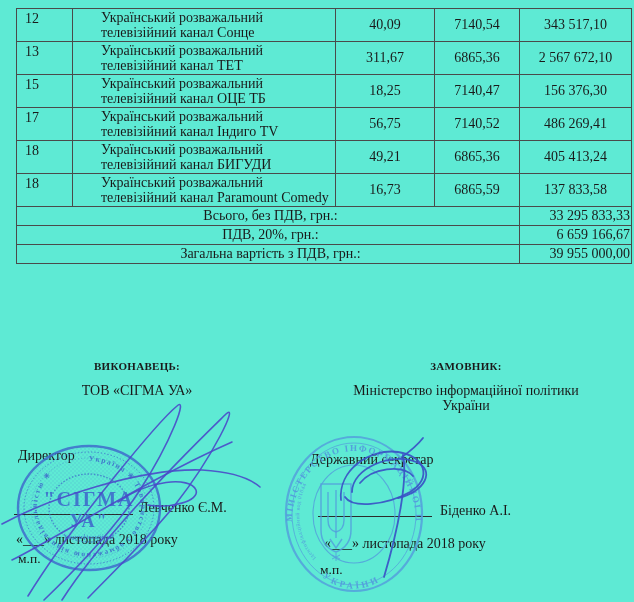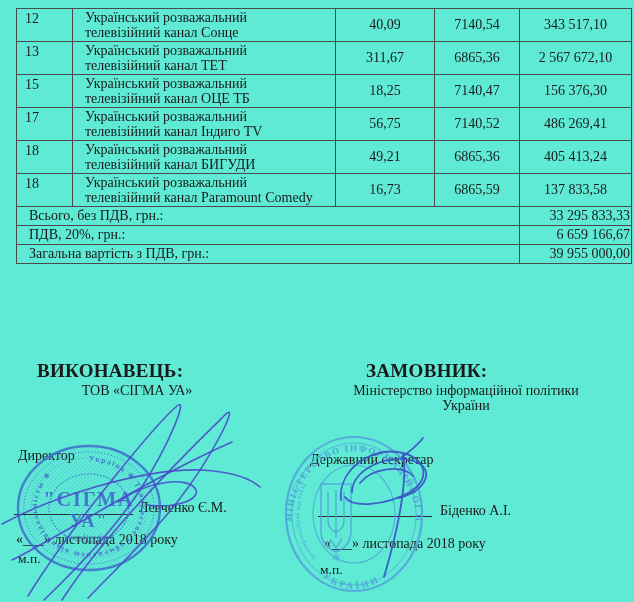--- a/index.html
+++ b/index.html
@@ -11,29 +11,29 @@
   table.doc{
     position:absolute;left:16px;top:8px;width:615px;
     border-collapse:collapse;table-layout:fixed;
   }
   table.doc td{
     border:1px solid #4a4a4a;font-size:14px;color:#1a1a1a;
     overflow:hidden;white-space:nowrap;
   }
   tr.data-row{height:32px;}
   td.c-num{vertical-align:top;padding:2px 0 0 8px;}
-  td.c-desc{vertical-align:middle;padding:1px 4px 1px 12px;line-height:15px;border-radius:8px;}
+  td.c-desc{vertical-align:middle;padding:1px 4px 1px 28px;line-height:15px;border-radius:8px;}
   td.c-desc span{display:block;}
   td.c-val{text-align:center;vertical-align:middle;}
   tr.total-row{height:18px;}
-  td.t-label{text-align:left;padding-right:7px;vertical-align:middle;padding-left:12px;}
+  td.t-label{text-align:center;padding-right:7px;vertical-align:middle;padding-left:12px;}
   td.t-value{text-align:right;vertical-align:middle;}
   
   .abs{position:absolute;white-space:nowrap;}
-  .blk-header{font-weight:bold;font-size:19px;letter-spacing:.3px;}
+  .blk-header{font-weight:bold;font-size:11px;text-align:center;letter-spacing:.3px;}
   .blk-company{font-size:14px;text-align:center;line-height:15px;white-space:normal;}
   .sig-line{position:absolute;border-top:1.2px solid #2b2b2b;height:0;}
   .small-note{font-size:13.5px;}
   .txt{font-size:14px;}
   
   svg.ink{position:absolute;left:0;top:0;pointer-events:none;}
 </style>
 </head>
 <body>
 

